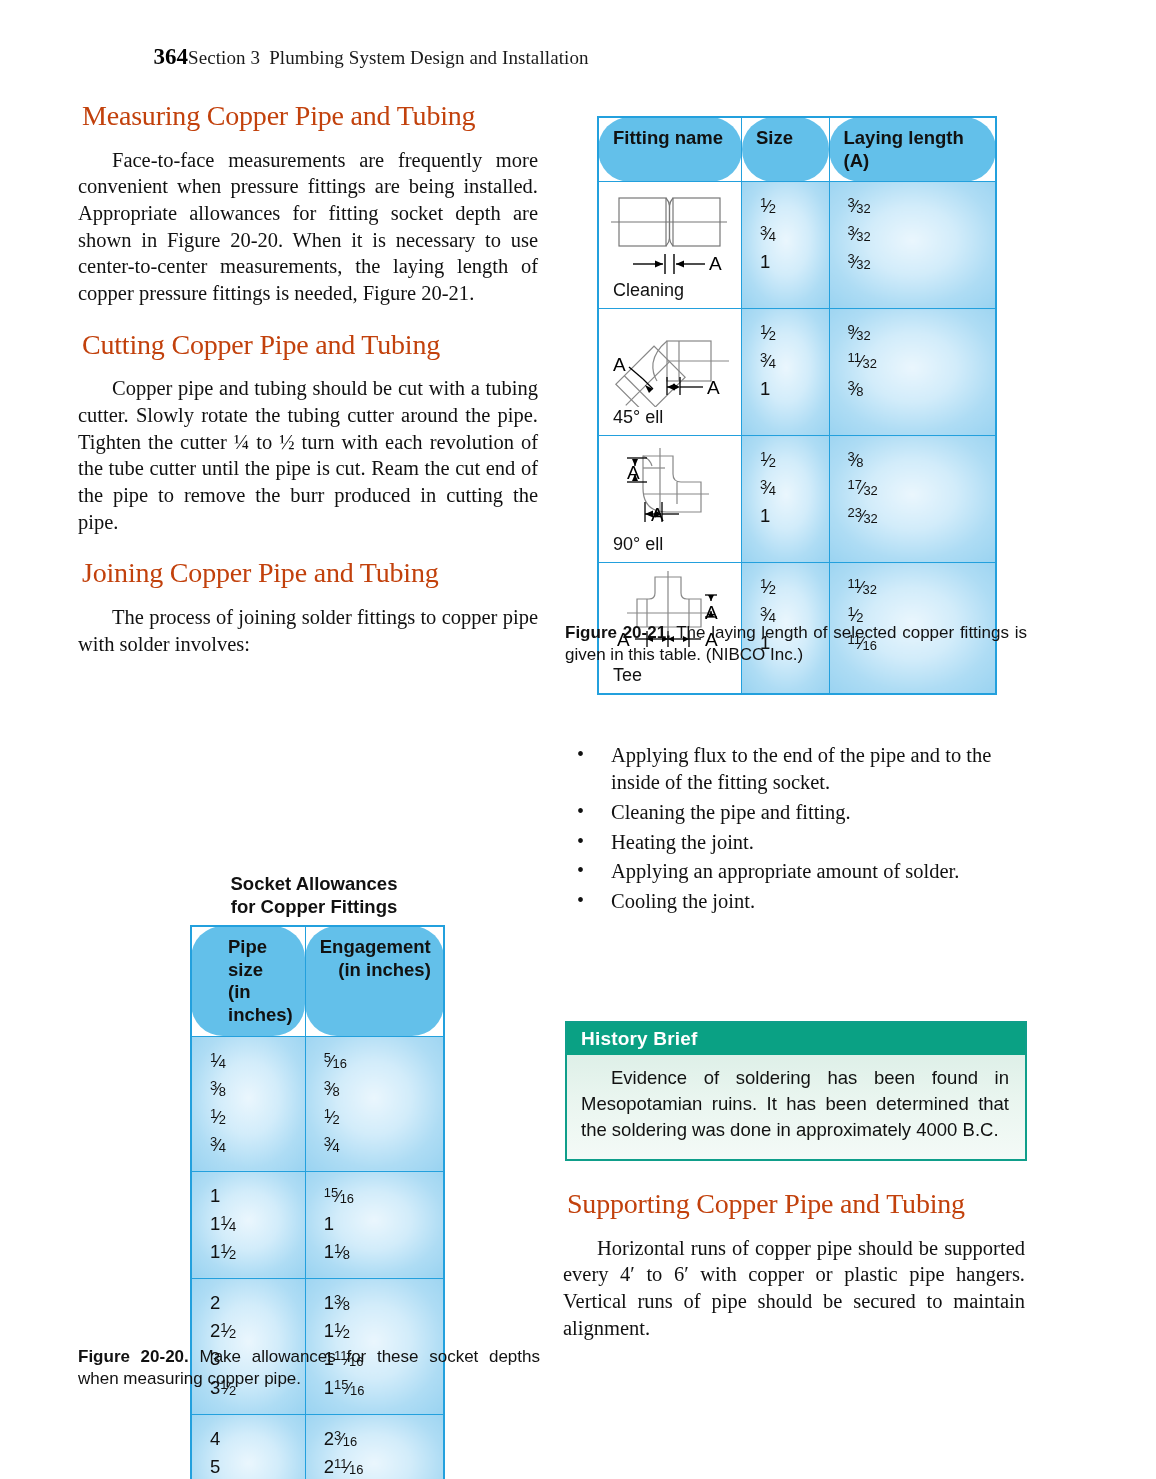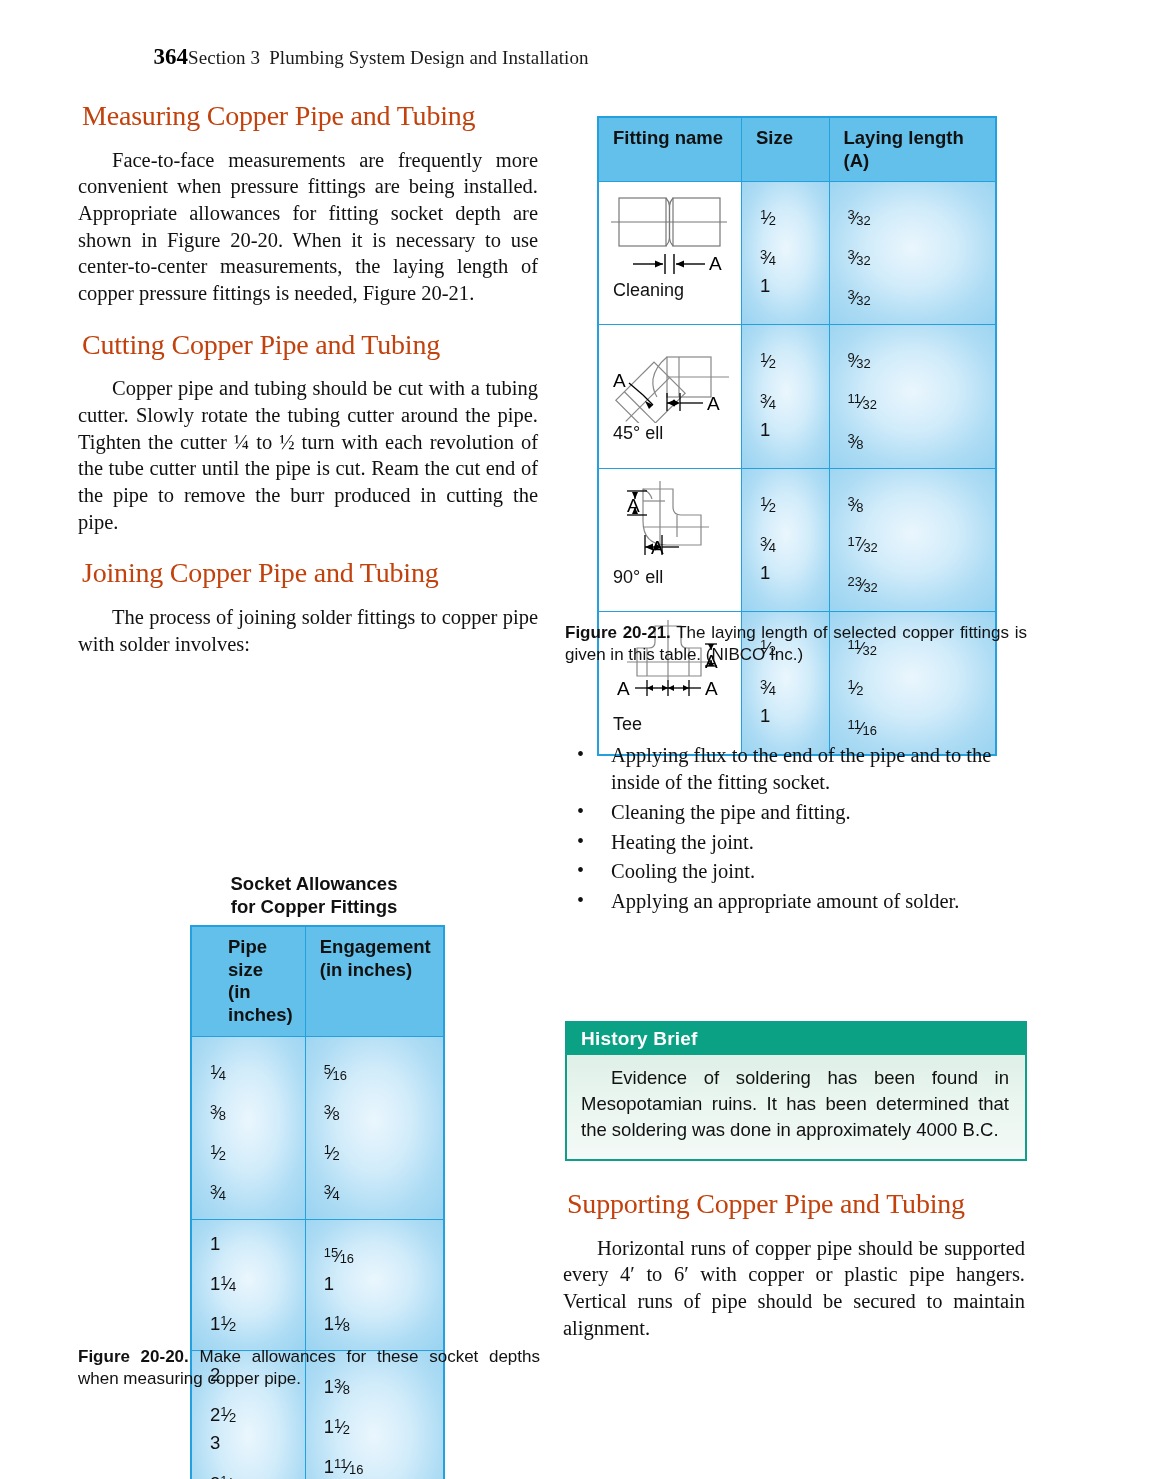--- a/index.html
+++ b/index.html
@@ -129,20 +129,21 @@
   }
   .btable th {
     background: #63c0ea;
     font-family: "Liberation Sans", sans-serif;
     font-weight: bold;
     font-size: 18.5px;
     color: #111;
     text-align: left;
     padding: 9px 12px 9px 14px;
     line-height: 1.22;
+    border-radius: 32px;
   }
   .cell-blue {
     background:
       radial-gradient(ellipse 70% 72% at 50% 46%,
         #eaf6fd 0%, #d2ecfa 38%, #aedcf4 72%, #9cd4f1 100%);
   }
   .cell-white { background: #ffffff; }
 
   .stack {
     font-family: "Liberation Sans", sans-serif;
@@ -151,21 +152,20 @@
     padding: 10px 0 12px 18px;
     line-height: 1.52;
   }
   .stack div { white-space: nowrap; }
 
   
   .frac {
     display: inline-block;
     position: relative;
     white-space: nowrap;
-    margin-top: 12px;
   }
   .frac .n {
     font-size: 0.70em;
     vertical-align: 0.42em;
   }
   .frac .s {
     font-size: 0.92em;
     margin: 0 -0.04em;
   }
   .frac .d {
@@ -250,21 +250,21 @@
       <div>for Copper Fittings</div>
     </div>
 
     <table class="btable">
       <thead>
         <tr>
           <th style="width:50%;padding-left:36px;">
             <div>Pipe size</div>
             <div>(in inches)</div>
           </th>
-          <th style="width:50%;">
+          <th style="width:50%;text-align:right;">
             <div>Engagement</div>
             <div>(in inches)</div>
           </th>
         </tr>
       </thead>
       <tbody>
         <tr>
           <td class="cell-blue">
             <div class="stack">
               <div><span class="frac"><span class="n">1</span><span class="s">⁄</span><span class="d">4</span></span></div>
@@ -558,22 +558,22 @@
   <div style="position:absolute; left:565px; top:622px; width:462px;" class="caption">
     <b>Figure 20-21.</b><span> The laying length of selected copper fittings is given in this table. (NIBCO Inc.)</span>
   </div>
 
   <div style="position:absolute; left:563px; top:742px; width:462px;">
 
     <ul class="bullets">
       <li>Applying flux to the end of the pipe and to the inside of the fitting socket.</li>
       <li>Cleaning the pipe and fitting.</li>
       <li>Heating the joint.</li>
+      <li>Applying an appropriate amount of solder.</li>
       <li>Cooling the joint.</li>
-      <li>Applying an appropriate amount of solder.</li>
     </ul>
 
   </div>
 
   <div style="position:absolute; left:565px; top:1021px; width:458px;" class="hbrief">
     <div class="hbrief-head">History Brief</div>
     <div class="hbrief-body">Evidence of soldering has been found in Mesopotamian ruins. It has been determined that the soldering was done in approximately 4000 B.C.</div>
   </div>
 
   <div style="position:absolute; left:563px; top:1188px; width:462px;">

